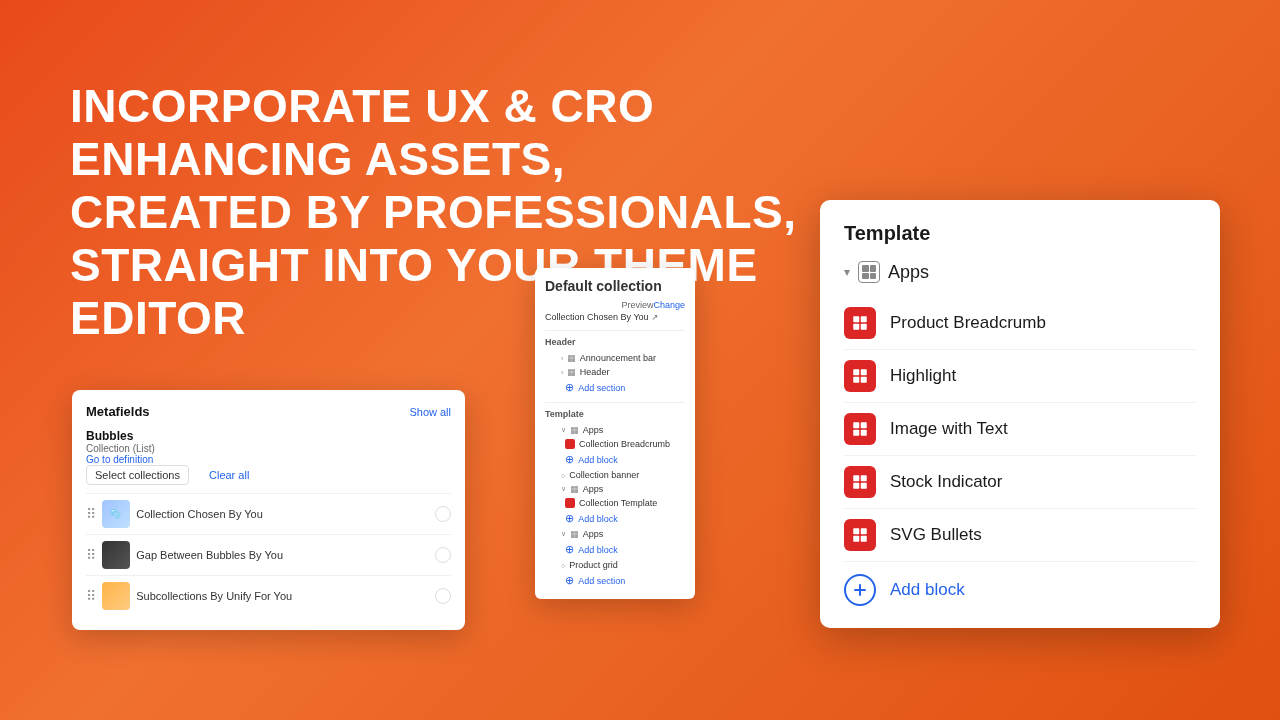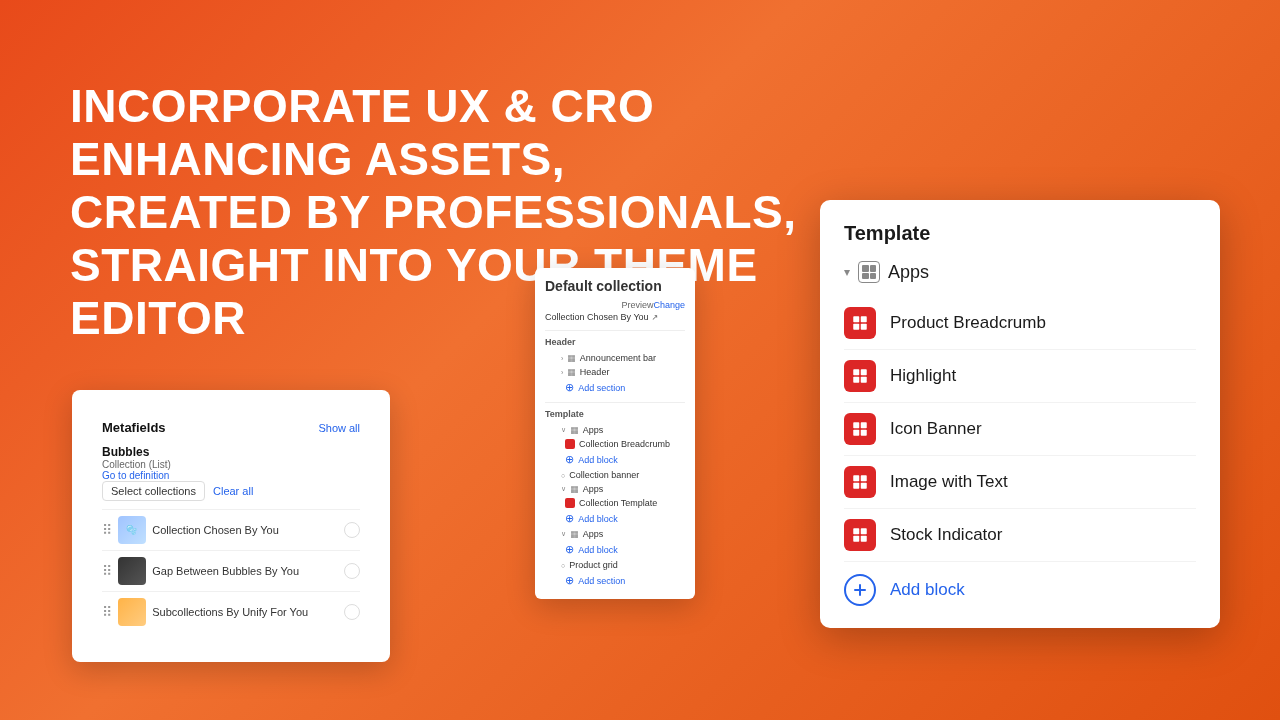--- a/index.html
+++ b/index.html
@@ -24,25 +24,25 @@
       line-height: 1.15;
       letter-spacing: 0.5px;
       text-transform: uppercase;
     }
 
     
     .metafields-card {
       position: absolute;
       top: 390px;
       left: 72px;
-      width: 318px;
+      width: 393px;
       background: #fff;
       border-radius: 8px;
       box-shadow: 0 8px 30px rgba(0,0,0,0.2);
-      padding: 30px;
+      padding: 14px;
       font-size: 11px;
     }
     .metafields-header {
       display: flex;
       justify-content: space-between;
       align-items: center;
       margin-bottom: 10px;
     }
     .metafields-title {
       font-weight: 700;
@@ -344,21 +344,21 @@
   <div class="metafields-header">
     <span class="metafields-title">Metafields</span>
     <span class="show-all-link">Show all</span>
   </div>
   <div class="bubbles-row">
     <div class="bubbles-info">
       <div class="label">Bubbles</div>
       <div class="sublabel">Collection (List)</div>
       <div class="go-definition">Go to definition</div>
     </div>
-    <div style="display:flex;gap:8px;align-items:center;">
+    <div style="display:flex;gap:20px;align-items:center;">
       <button class="select-btn">Select collections</button>
       <span class="clear-link">Clear all</span>
     </div>
   </div>
 
   <div class="collection-item">
     <span class="drag-icon">⠿</span>
     <div class="item-thumb bubble">🫧</div>
     <span class="item-name">Collection Chosen By You</span>
     <div class="item-circle"></div>
@@ -487,56 +487,56 @@
       <svg viewBox="0 0 24 24">
           <rect x="3" y="3" width="8" height="8" rx="1"></rect>
           <rect x="13" y="3" width="8" height="8" rx="1"></rect>
           <rect x="3" y="13" width="8" height="8" rx="1"></rect>
           <rect x="13" y="13" width="8" height="8" rx="1"></rect>
         </svg>
     </div>
     <span class="item-label">Highlight</span>
   </div>
 
+
   <div class="template-item">
     <div class="app-icon-red">
       <svg viewBox="0 0 24 24">
           <rect x="3" y="3" width="8" height="8" rx="1"></rect>
           <rect x="13" y="3" width="8" height="8" rx="1"></rect>
           <rect x="3" y="13" width="8" height="8" rx="1"></rect>
           <rect x="13" y="13" width="8" height="8" rx="1"></rect>
         </svg>
     </div>
-    <span class="item-label">Icon Banner</span>
+    <span class="item-label">Image with Text</span>
   </div>
 
   <div class="template-item">
     <div class="app-icon-red">
       <svg viewBox="0 0 24 24">
           <rect x="3" y="3" width="8" height="8" rx="1"></rect>
           <rect x="13" y="3" width="8" height="8" rx="1"></rect>
           <rect x="3" y="13" width="8" height="8" rx="1"></rect>
           <rect x="13" y="13" width="8" height="8" rx="1"></rect>
         </svg>
     </div>
-    <span class="item-label">Image with Text</span>
+    <span class="item-label">Stock Indicator</span>
   </div>
 
   <div class="template-item">
     <div class="app-icon-red">
       <svg viewBox="0 0 24 24">
           <rect x="3" y="3" width="8" height="8" rx="1"></rect>
           <rect x="13" y="3" width="8" height="8" rx="1"></rect>
           <rect x="3" y="13" width="8" height="8" rx="1"></rect>
           <rect x="13" y="13" width="8" height="8" rx="1"></rect>
         </svg>
     </div>
-    <span class="item-label">Stock Indicator</span>
-  </div>
-
+    <span class="item-label">SVG Bullets</span>
+  </div>
 
   <div class="add-block-row">
     <div class="add-block-circle">
       <svg width="16" height="16" viewBox="0 0 16 16" fill="#2563eb">
         <line x1="8" y1="3" x2="8" y2="13" stroke="#2563eb" stroke-width="2" stroke-linecap="round"></line>
         <line x1="3" y1="8" x2="13" y2="8" stroke="#2563eb" stroke-width="2" stroke-linecap="round"></line>
       </svg>
     </div>
     <span class="add-block-label">Add block</span>
   </div>

